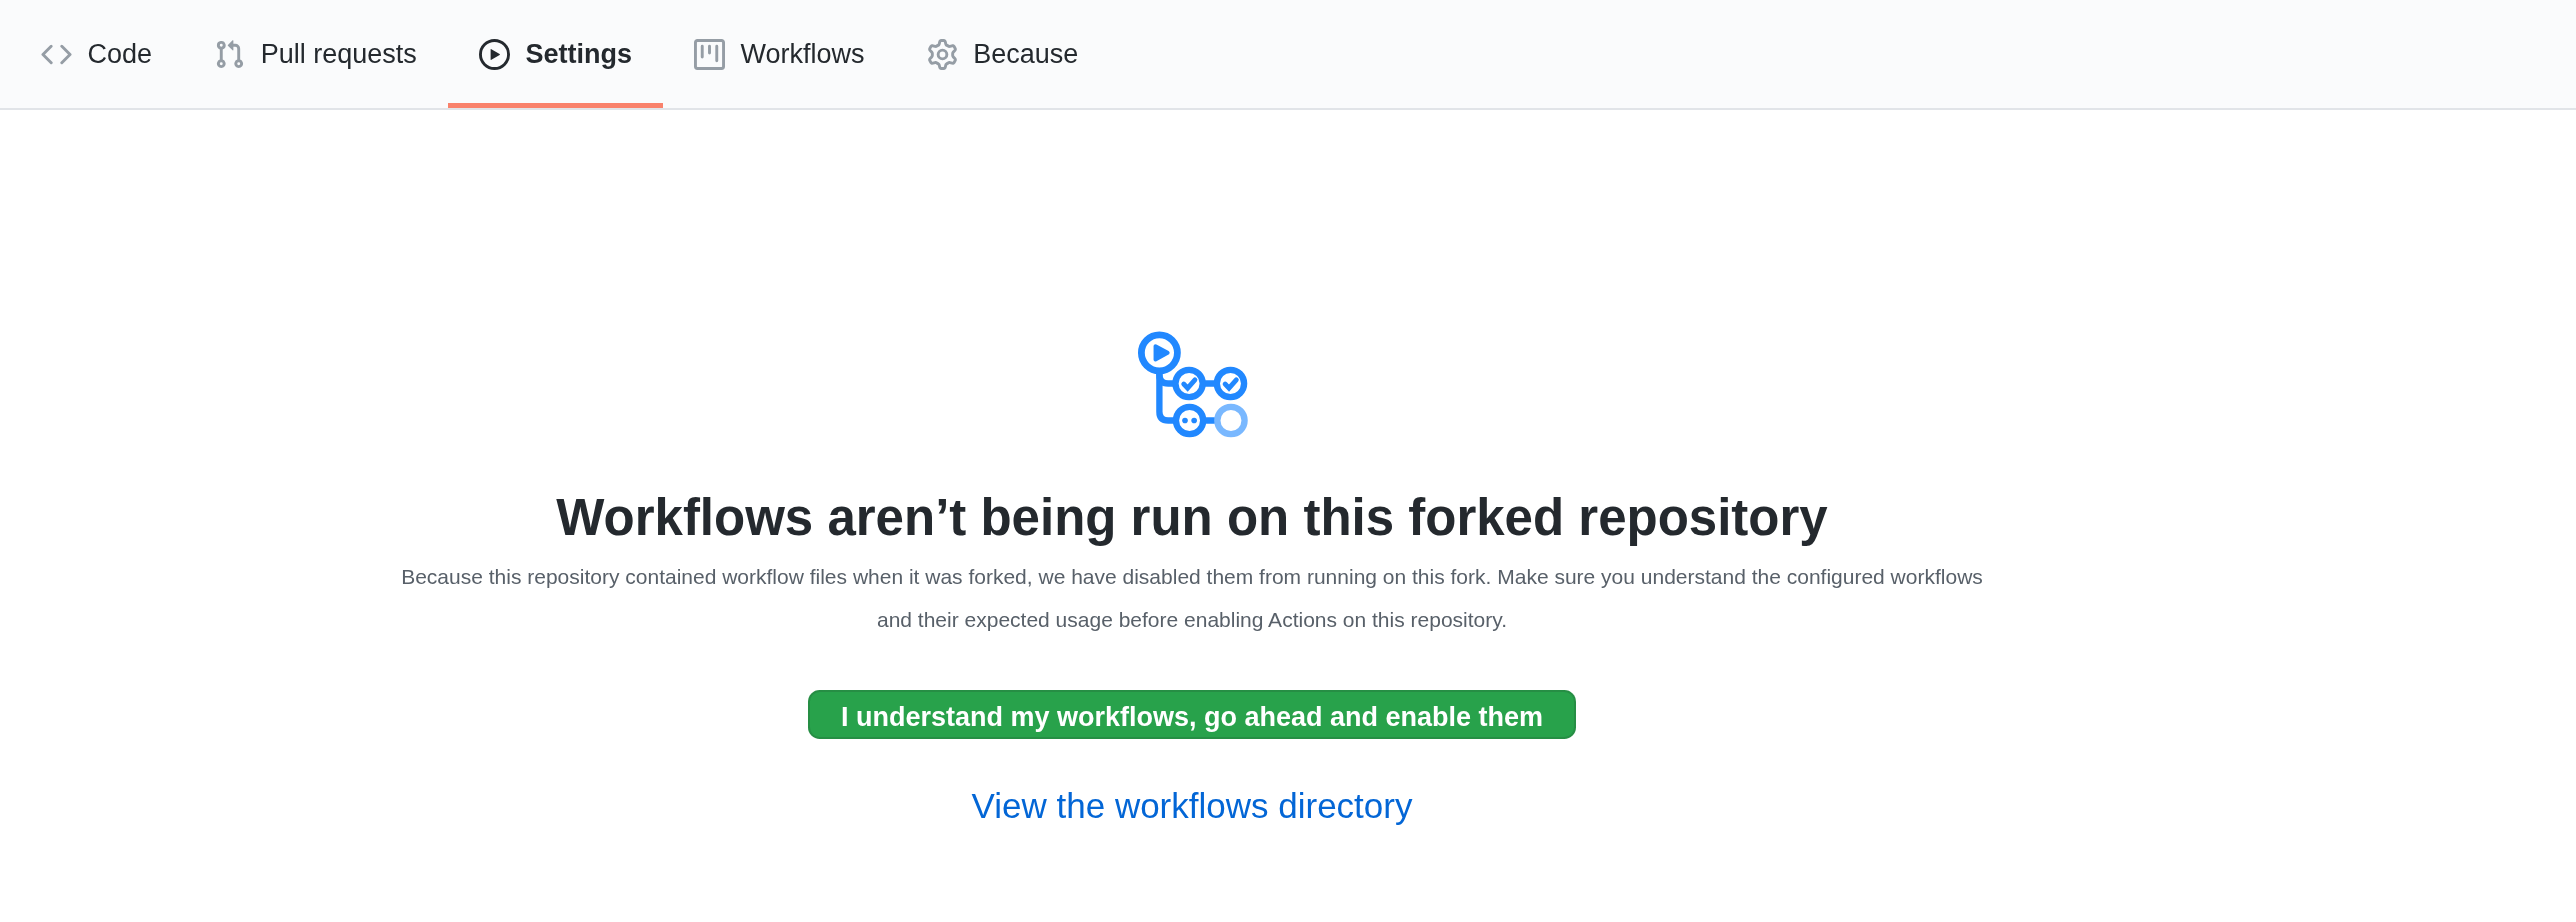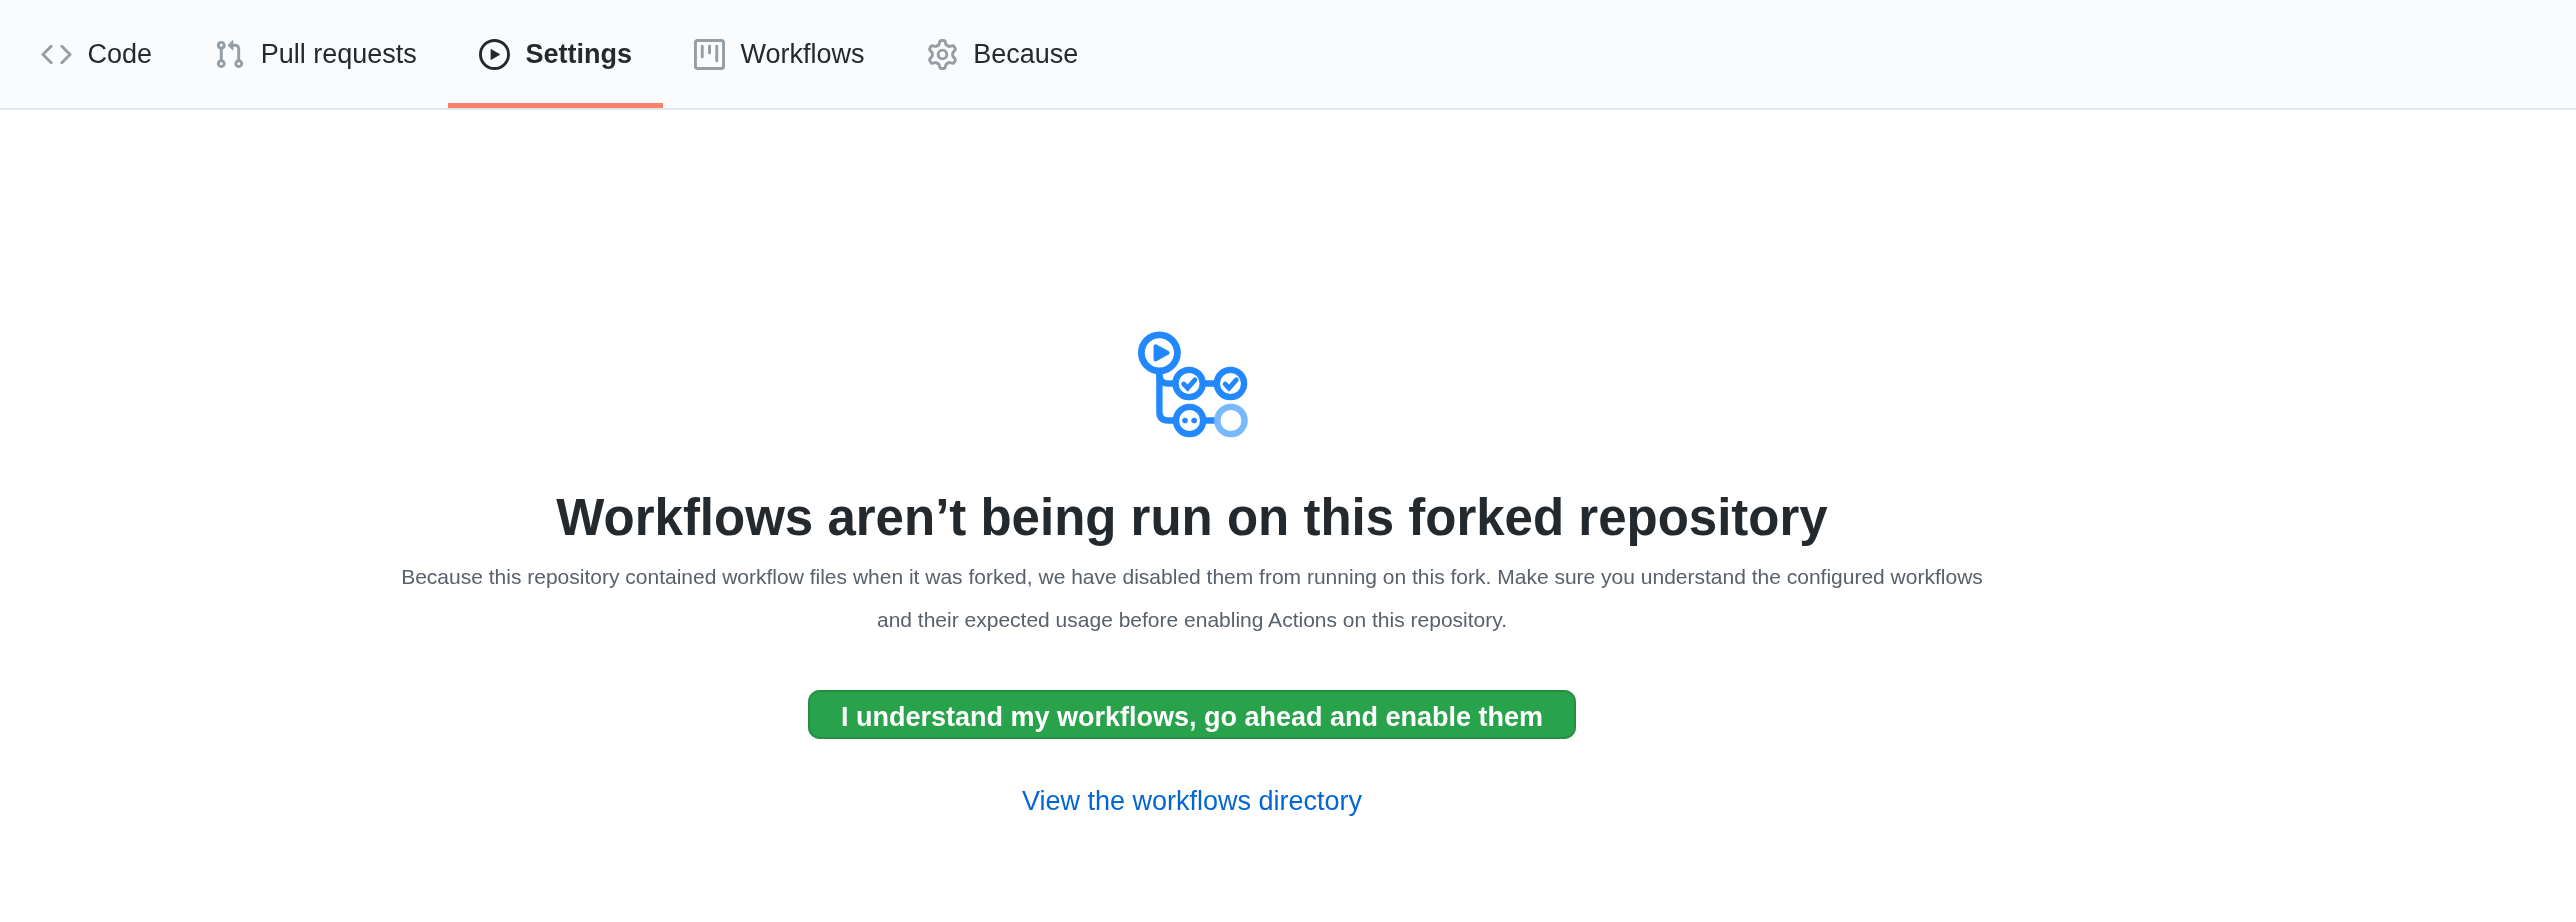--- a/index.html
+++ b/index.html
@@ -70,21 +70,21 @@
     color: #ffffff;
     font-family: "Liberation Sans", sans-serif;
     font-size: 27px;
     font-weight: bold;
     line-height: 51px;
     cursor: pointer;
   }
   .link-row { margin-top: 47px; }
   .workflows-link {
     color: #0366d6;
-    font-size: 27px;
+    font-size: 35px;
     text-decoration: none;
   }
 </style>
 </head>
 <body>
 
 <nav class="repo-nav">
 
   <a href="#" class="tab">
     <svg class="octicon" viewBox="0 0 16 16" fill="currentColor" aria-hidden="true">

